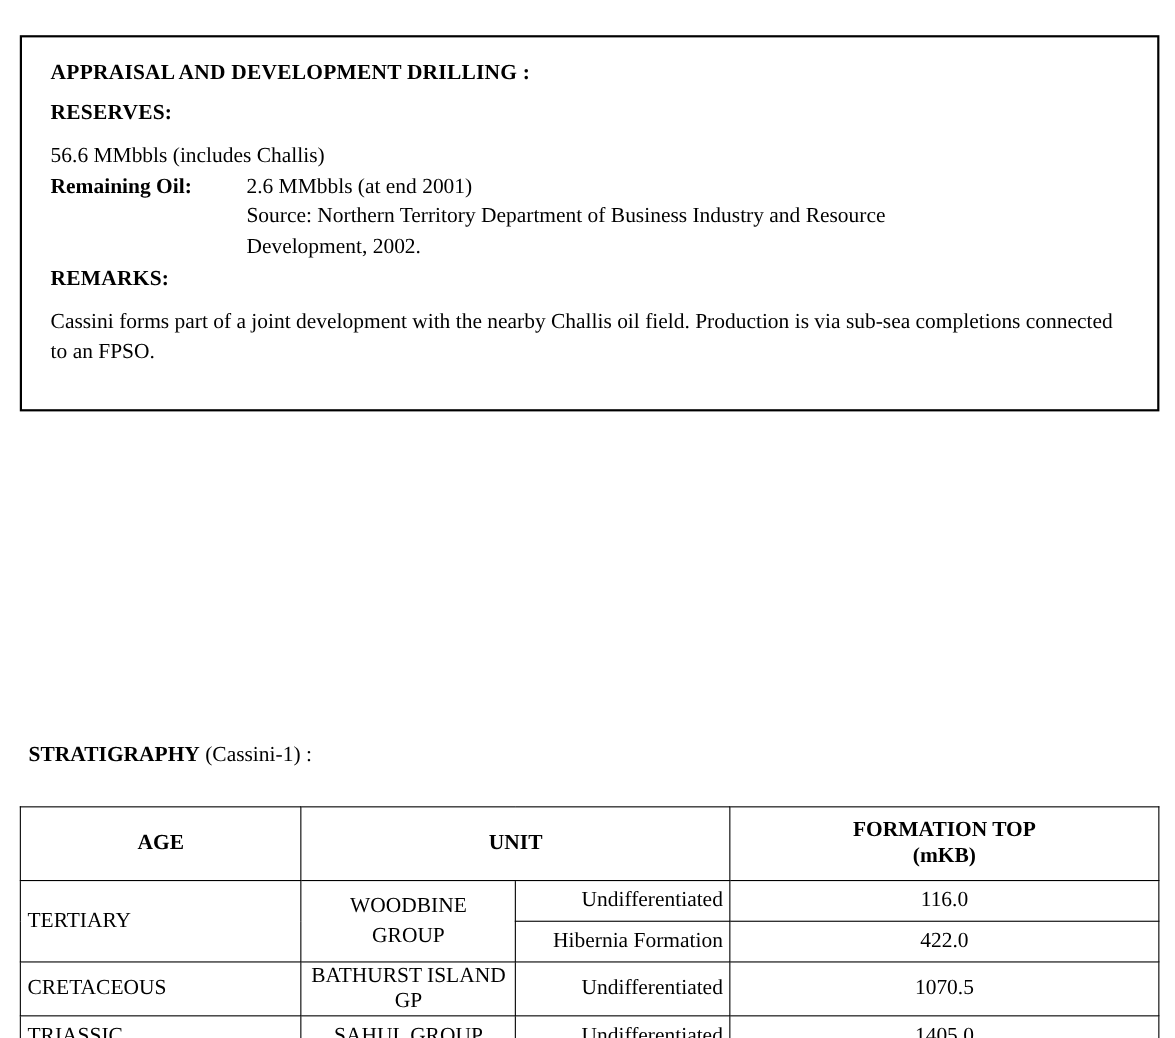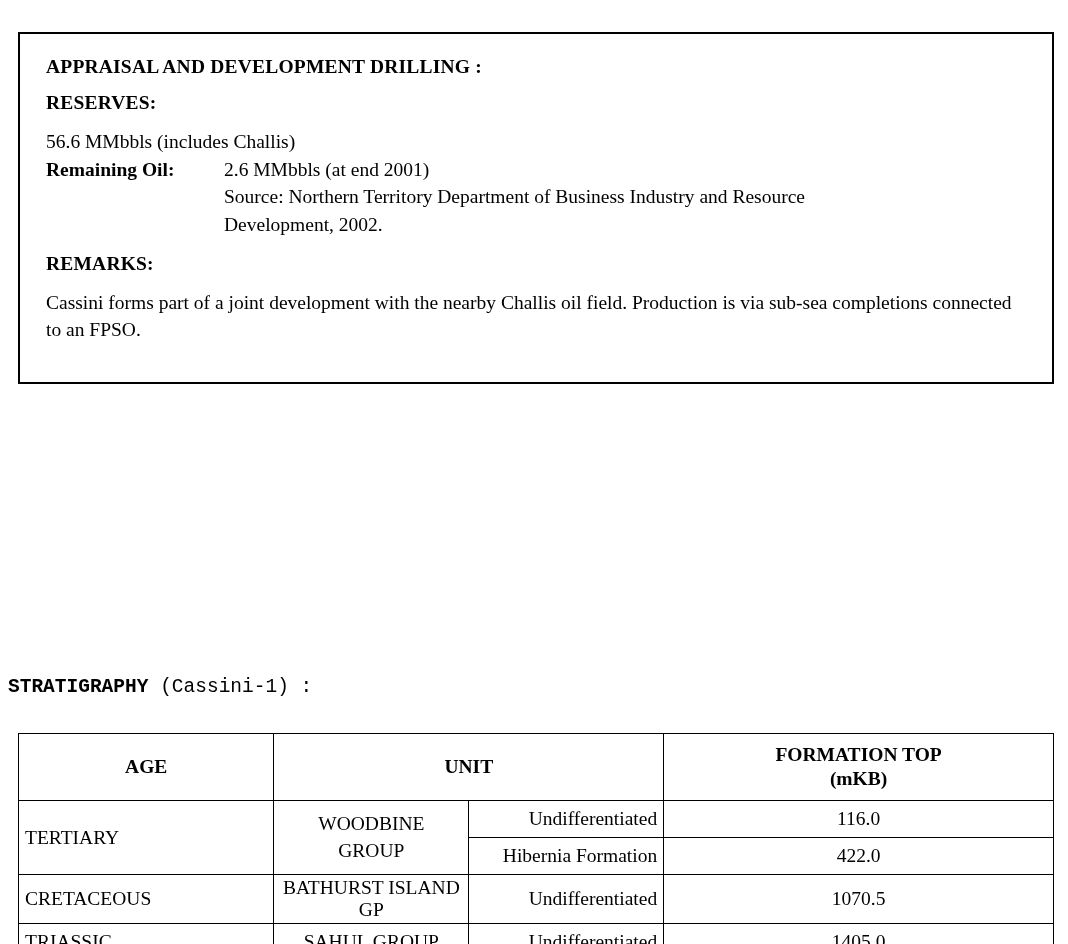--- a/index.html
+++ b/index.html
@@ -39,21 +39,21 @@
   }
   .para {
     font-size: 19.5px;
     line-height: 1.42;
     margin: 0 0 16px 0;
     text-align: left;
   }
   .para.tight { margin-bottom: 0; }
   .para b { font-weight: bold; }
 
-  .head-gap { margin-top: 14px; }
+  .head-gap { margin-top: 4px; }
 
   
   .reserves {
     margin: 0 0 2px 0;
     font-size: 19.5px;
     line-height: 1.42;
   }
   .res-row {
     display: flex;
     align-items: flex-start;
@@ -68,24 +68,23 @@
   }
   .res-cont {
     margin-left: 178px;
   }
 
   .remarks-block .para { margin-bottom: 18px; }
 
   
   .strat-title {
     position: absolute;
-    left: 8px;
+    left: 26px;
     top: 676px;
     font-size: 19.5px;
-    font-family: Liberation Mono, monospace;
   }
   .strat-title .bold { font-weight: bold; }
 
   
   .strat-wrap {
     position: absolute;
     left: 18px;
     top: 733px;
     width: 1036px;
   }

